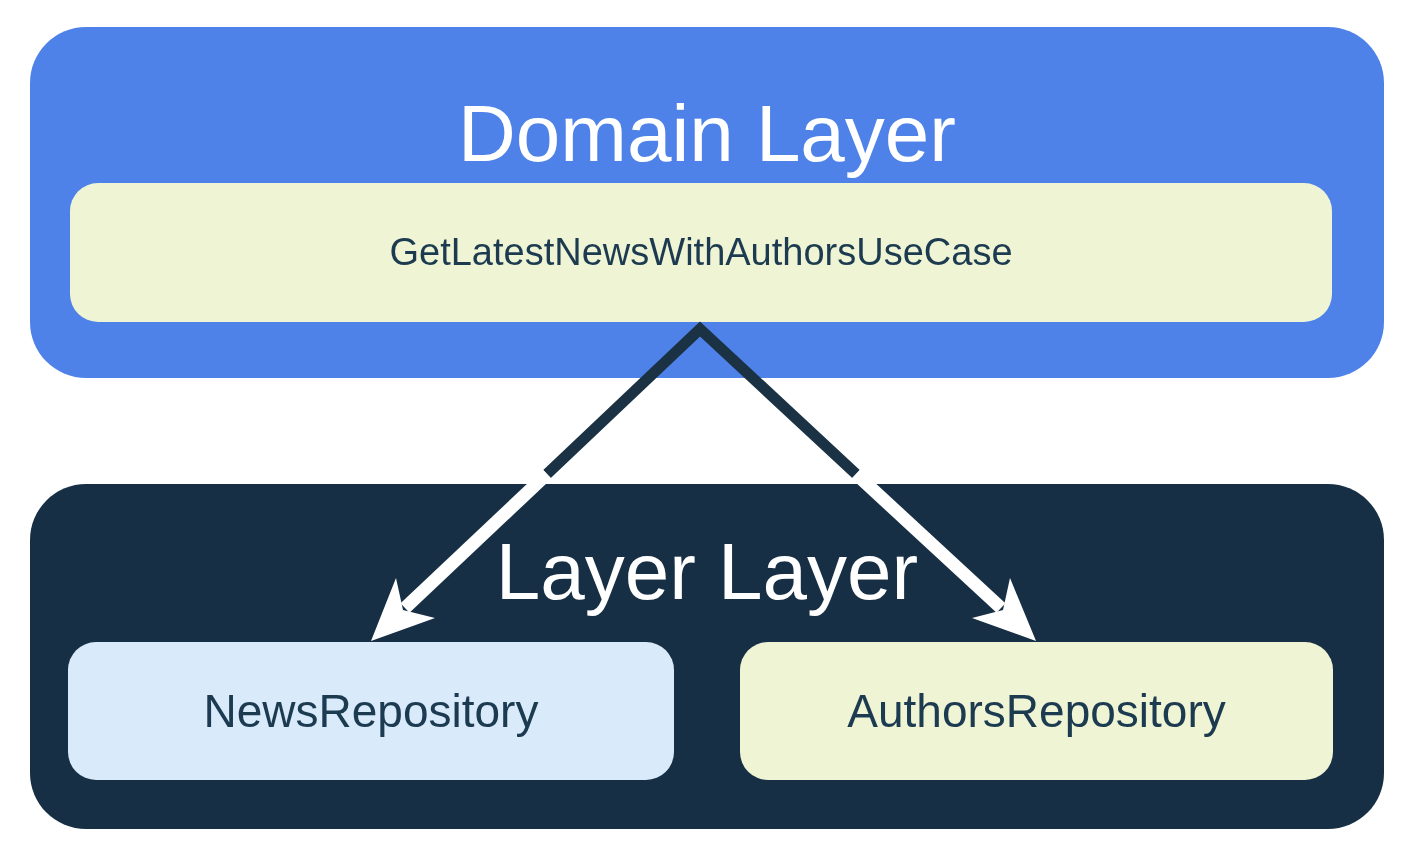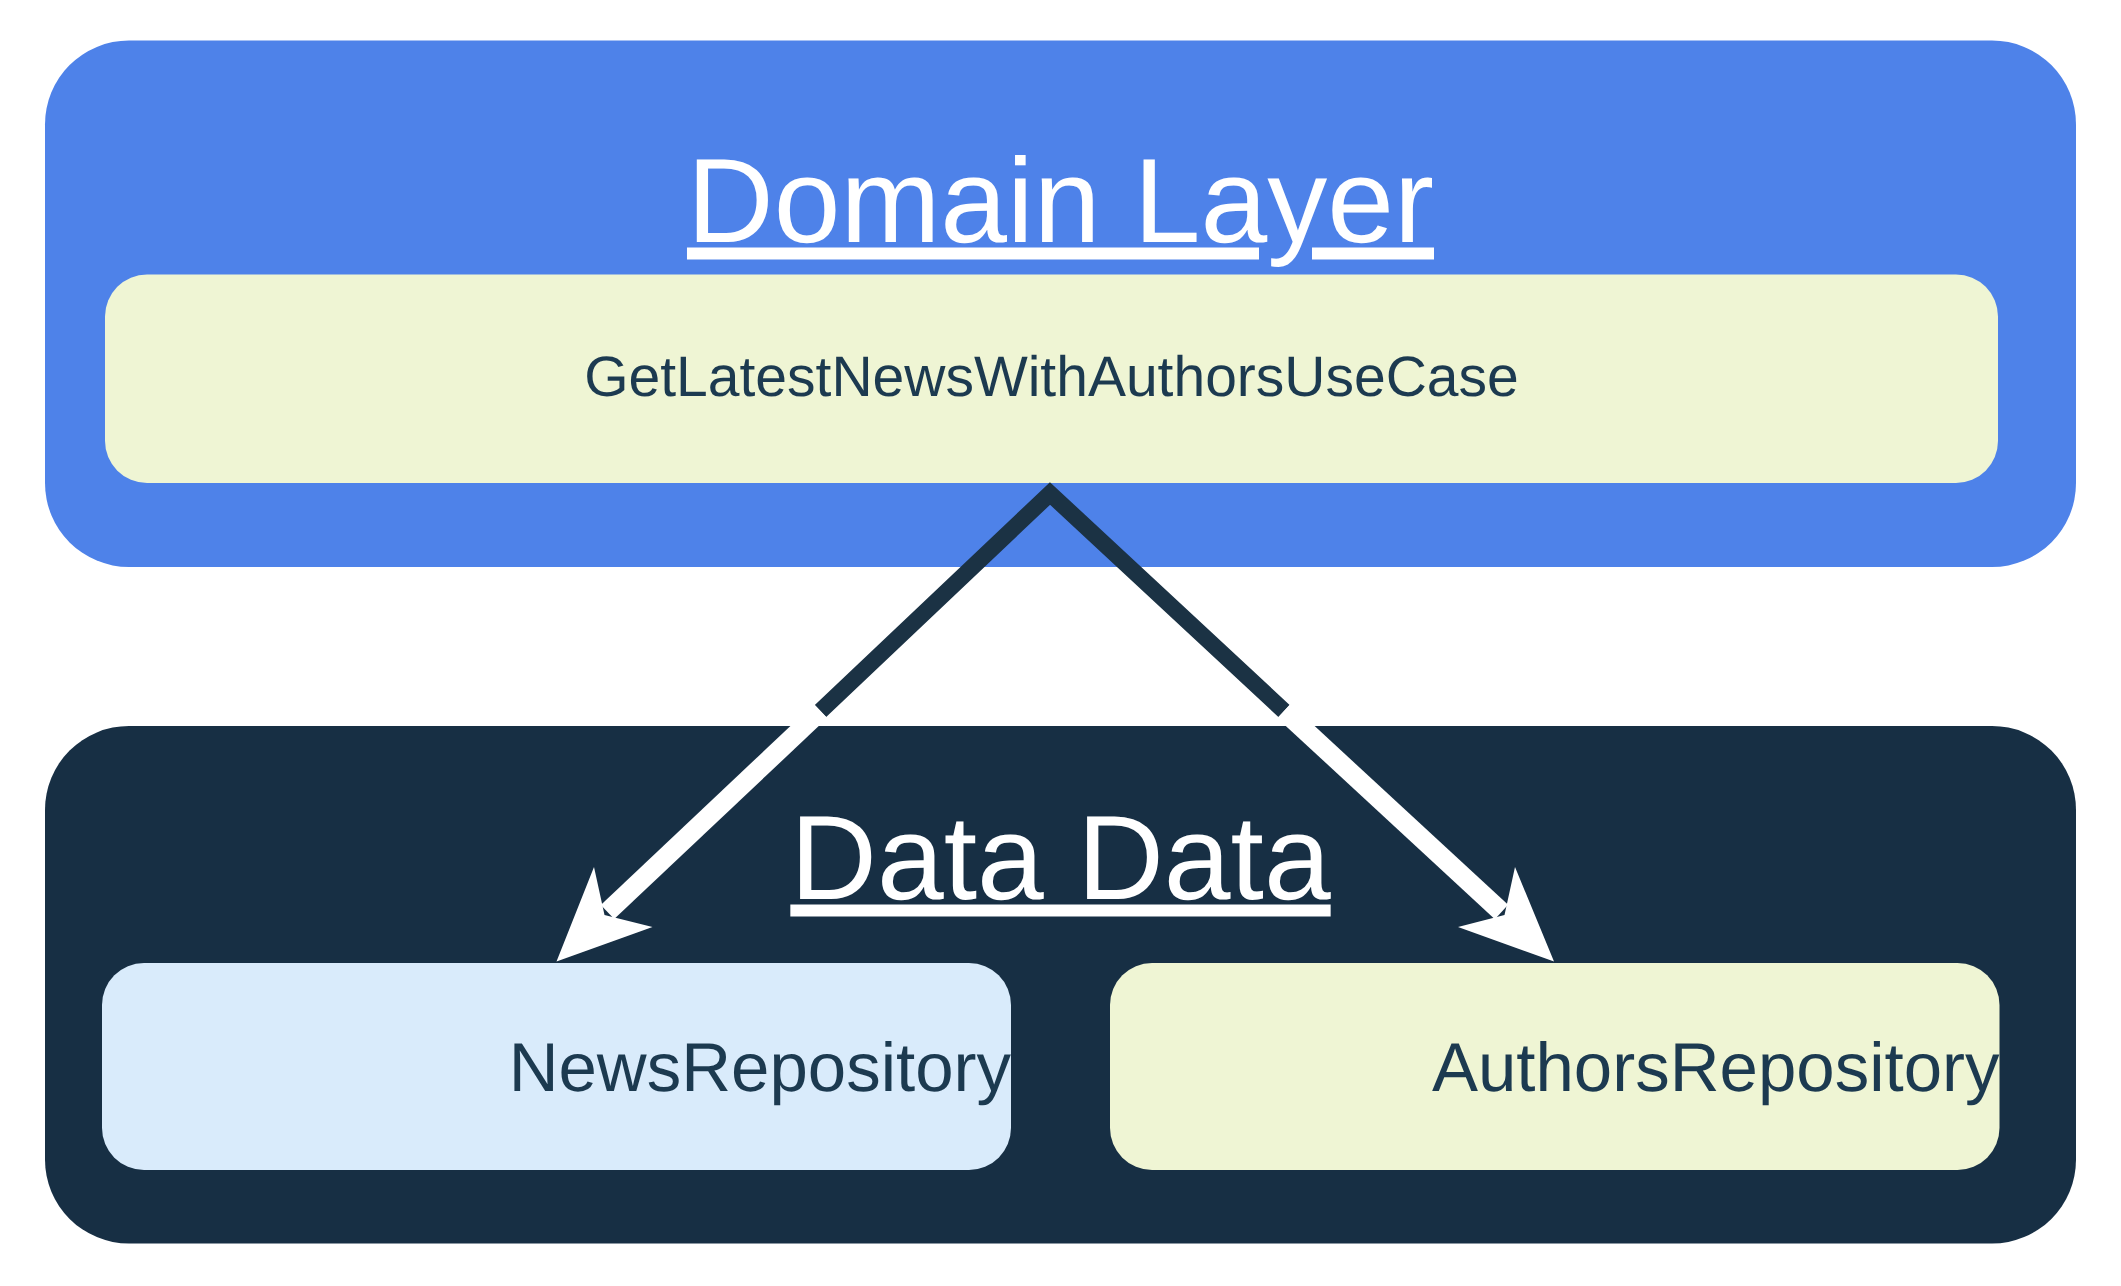--- a/index.html
+++ b/index.html
@@ -25,21 +25,20 @@
   }
   .layer-title {
     position: absolute;
     left: 0; width: 100%;
     text-align: center;
     color: #ffffff;
     font-size: 80px;
     line-height: 80px;
     font-weight: 400;
     letter-spacing: 0px;
-    text-decoration: underline;
   }
   .domain-layer .layer-title { top: 67px; }
   .usecase-box {
     position: absolute;
     left: 40px; top: 156px;
     width: 1262px; height: 139px;
     background: #eff5d4;
     border-radius: 28px;
     display: flex;
     align-items: center;
@@ -57,21 +56,21 @@
     border-radius: 56px;
   }
   .data-layer .layer-title { top: 48px; }
   .repo-box {
     position: absolute;
     top: 158px;
     height: 138px;
     border-radius: 28px;
     display: flex;
     align-items: center;
-    justify-content: flex-end;
+    justify-content: center;
     color: #1c3a50;
     font-size: 46px;
     font-weight: 400;
   }
   .repo-news {
     left: 38px;
     width: 606px;
     background: #d9ebfb;
   }
   .repo-authors {
@@ -93,21 +92,21 @@
 <div class="canvas">
 
   <div class="domain-layer">
     <div class="layer-title">Domain Layer</div>
     <div class="usecase-box">
       <span>GetLatestNewsWithAuthorsUseCase</span>
     </div>
   </div>
 
   <div class="data-layer">
-    <div class="layer-title">Data Data</div>
+    <div class="layer-title">Layer Layer</div>
     <div class="repo-box repo-news">
       <span>NewsRepository</span>
     </div>
     <div class="repo-box repo-authors">
       <span>AuthorsRepository</span>
     </div>
   </div>
 
   <svg class="arrow-overlay" viewBox="0 0 1414 857" xmlns="http://www.w3.org/2000/svg">
     <g>

